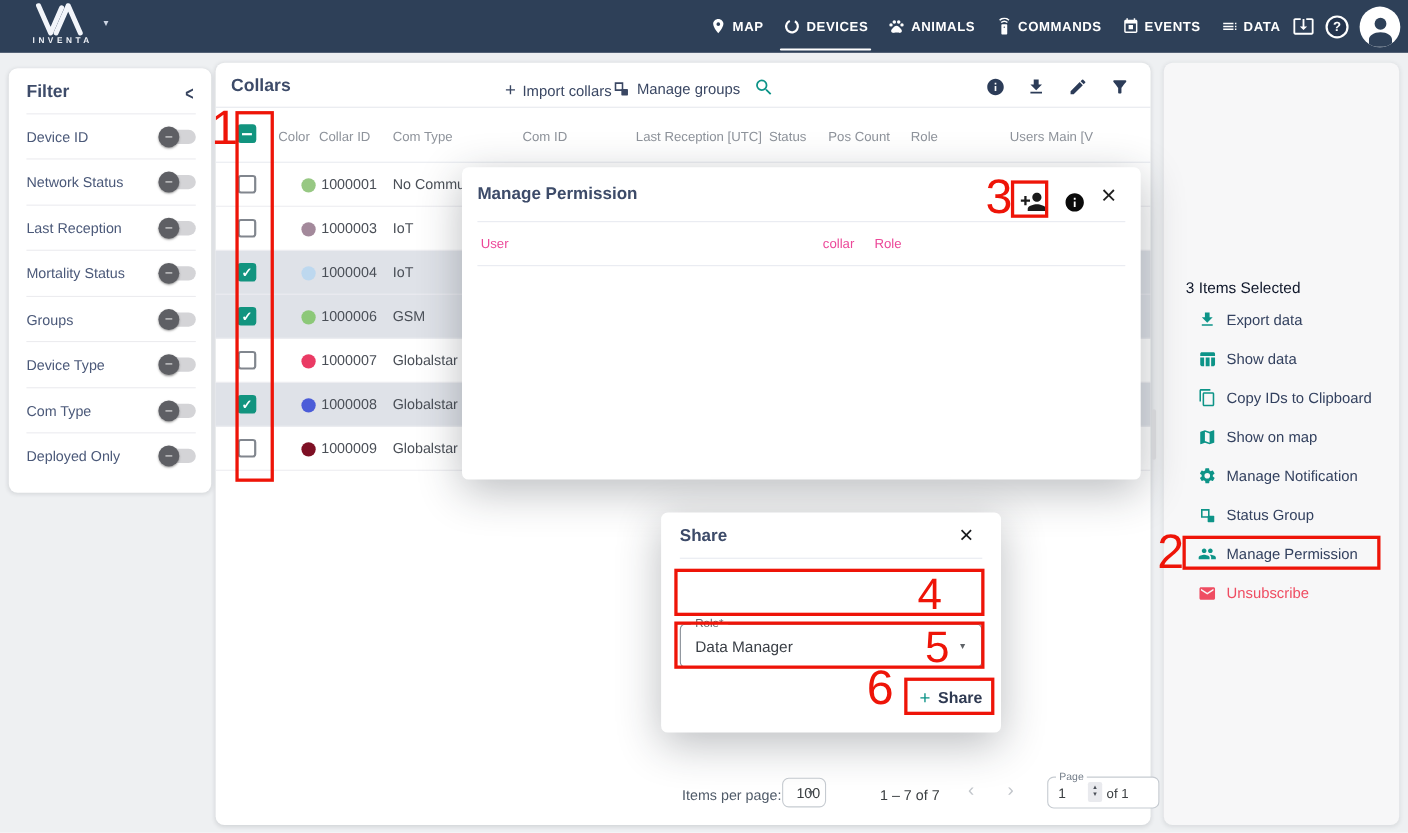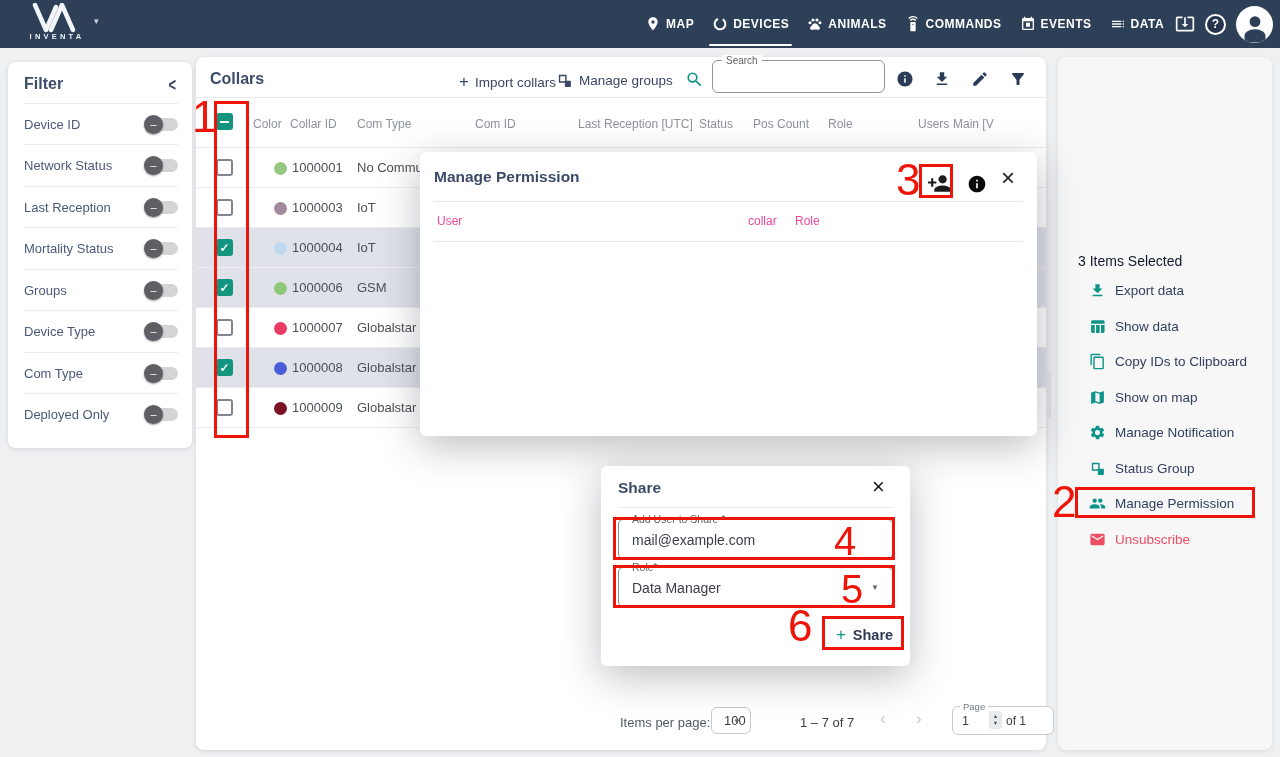--- a/index.html
+++ b/index.html
@@ -255,23 +255,20 @@
         <path d="M4 4h11v11H4V4zm2 2v7h7V6H6z"></path>
         <rect x="12.5" y="12.5" width="8.5" height="8.5" rx="1"></rect>
       </svg>
     <span>Manage groups</span>
   </div>
   <div class="search-icon">
     <svg viewBox="0 0 24 24">
         <path d="M15.5 14h-.79l-.28-.27A6.47 6.47 0 0 0 16 9.5 6.5 6.5 0 1 0 9.5 16c1.61 0 3.09-.59 4.23-1.57l.27.28v.79l5 4.99L20.49 19l-4.99-5zm-6 0C7.01 14 5 11.99 5 9.5S7.01 5 9.5 5 14 7.01 14 9.5 11.99 14 9.5 14z"></path>
       </svg>
   </div>
-  <div class="search-field">
-    <span class="search-label">Search</span>
-  </div>
   <div class="tool-icon" style="left:700px">
     <svg viewBox="0 0 24 24">
         <path d="M12 2C6.48 2 2 6.48 2 12s4.48 10 10 10 10-4.48 10-10S17.52 2 12 2zm1 15h-2v-6h2v6zm0-8h-2V7h2v2z"></path>
       </svg>
   </div>
   <div class="tool-icon" style="left:737px">
     <svg viewBox="0 0 24 24">
         <path d="M19 9h-4V3H9v6H5l7 7 7-7zM5 18v2h14v-2H5z"></path>
       </svg>
   </div>
@@ -436,24 +433,20 @@
   <span class="pm-th" style="left:17px;top:62px">User</span>
   <span class="pm-th" style="left:328px;top:62px">collar</span>
   <span class="pm-th" style="left:375px;top:62px">Role</span>
   <div class="pm-div" style="top:89px"></div>
 </div>
 
 <div class="share-dlg">
   <div class="sd-title">Share</div>
   <span class="sd-close">×</span>
   <div class="sd-div"></div>
-  <div class="field" style="top:53px">
-    <span class="flabel2">Add User to Share *</span>
-    <span class="fvalue">mail@example.com</span>
-  </div>
   <div class="field" style="top:101px">
     <span class="flabel2">Role*</span>
     <span class="fvalue">Data Manager</span>
     <span class="caret fcaret">▼</span>
   </div>
   <div class="share-btn">
     <span class="plus">+</span>
     <span>Share</span>
   </div>
 </div>

